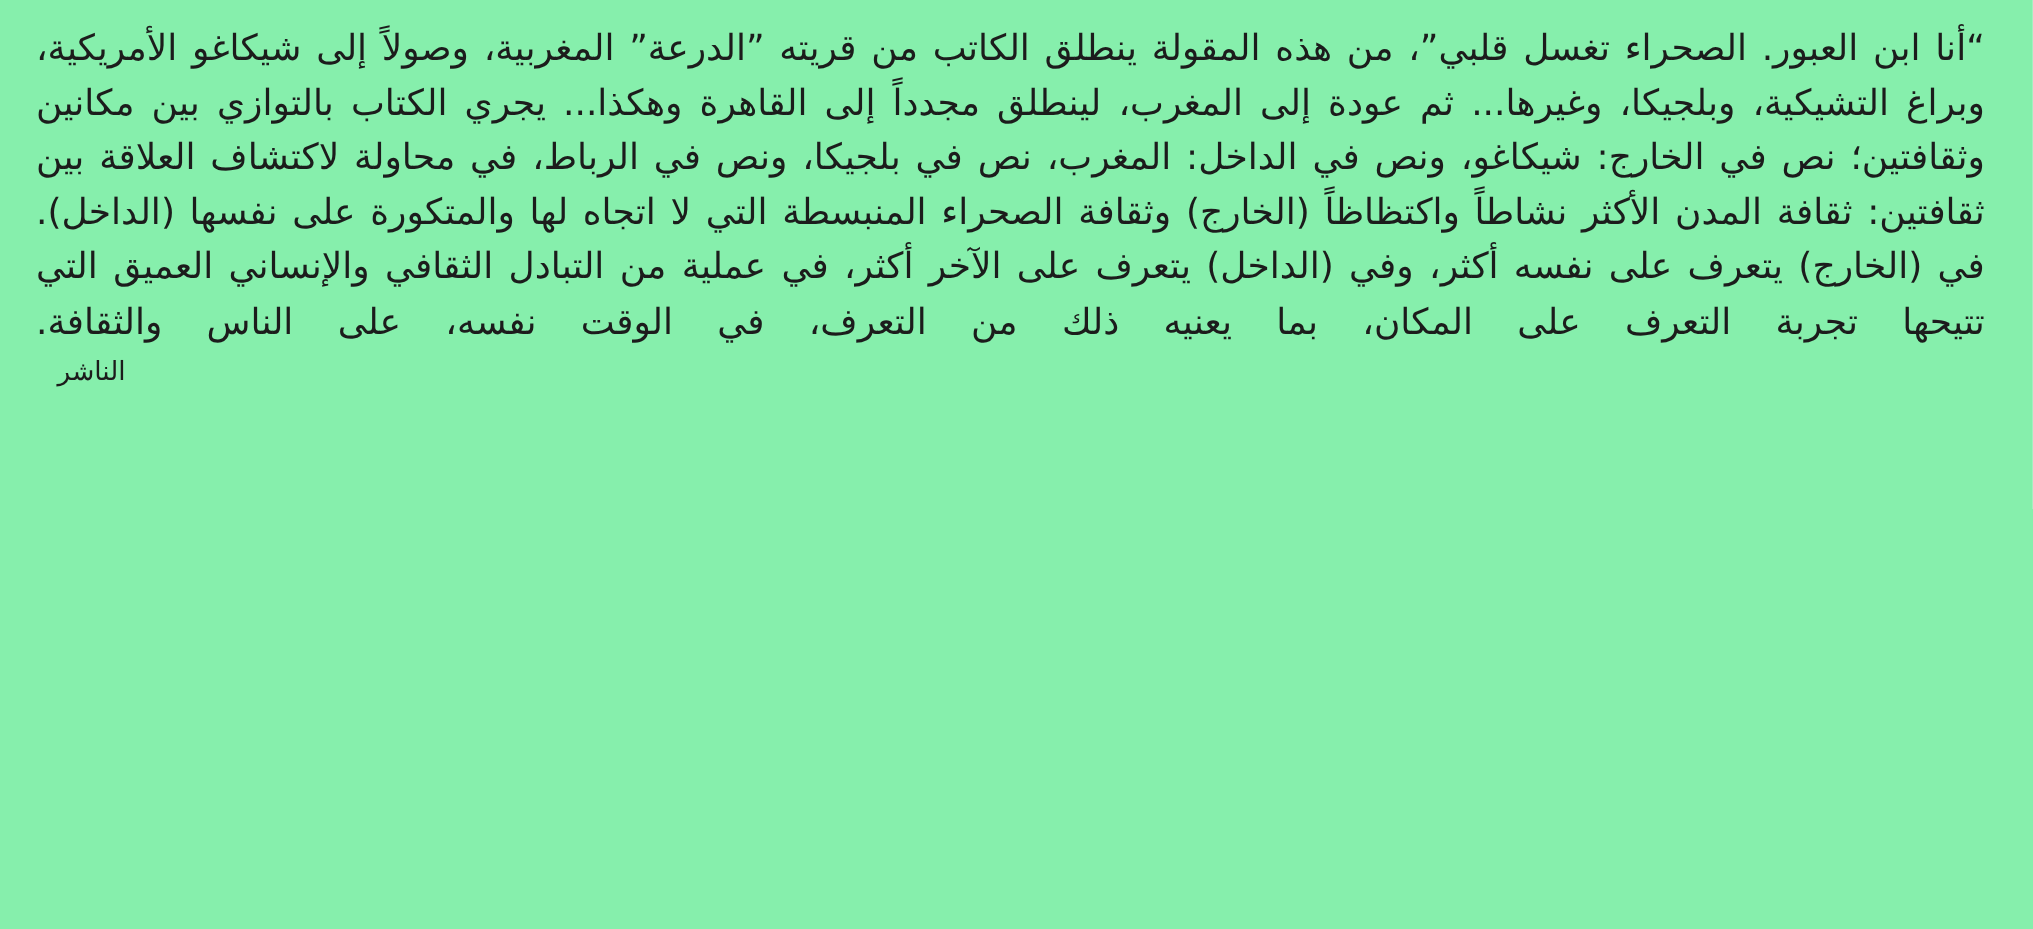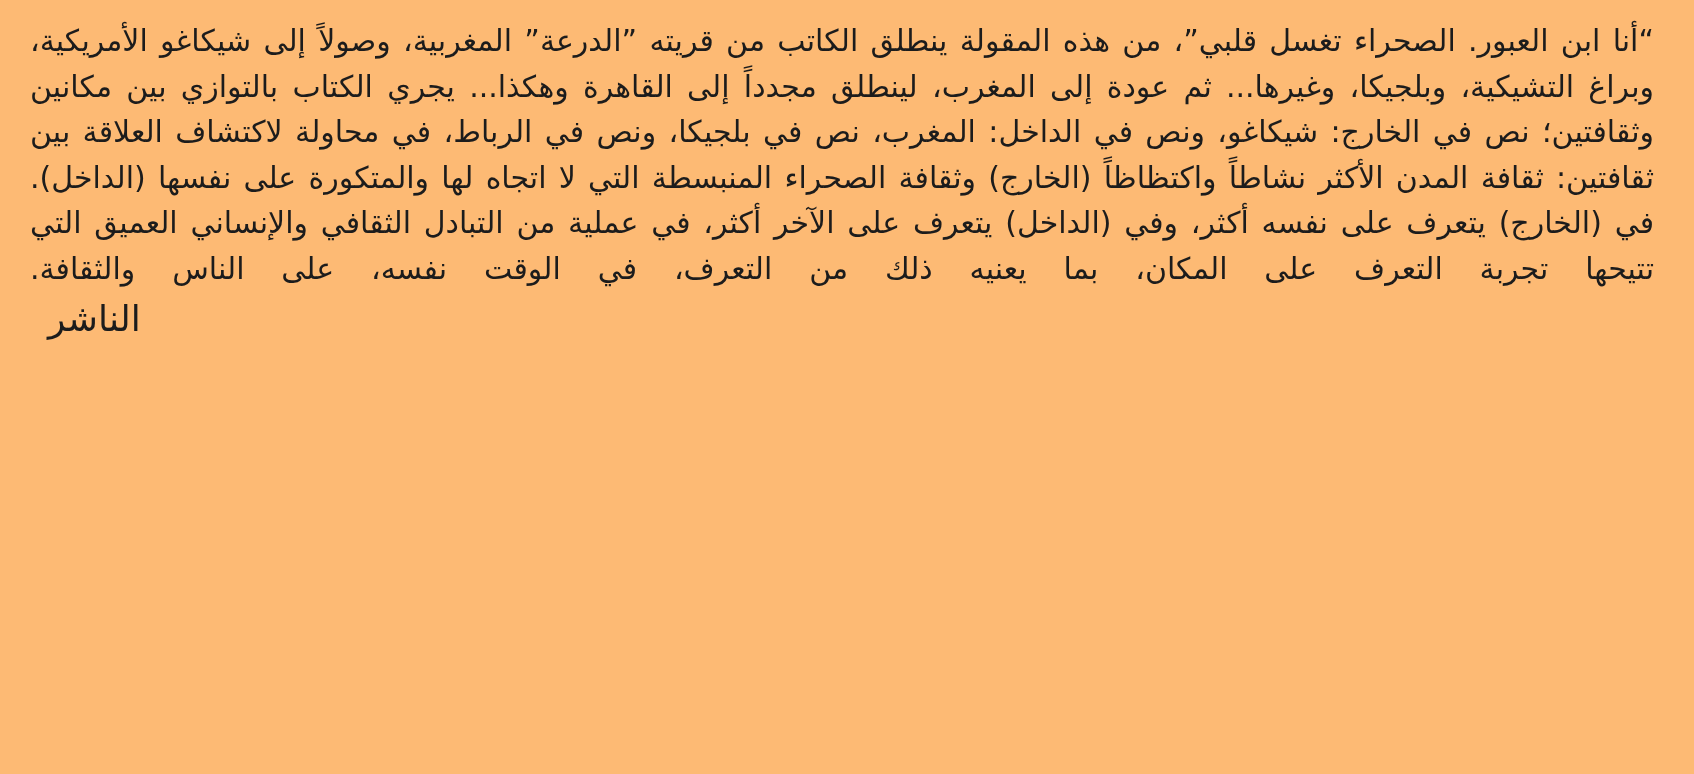--- a/index.html
+++ b/index.html
@@ -10,21 +10,21 @@
   body {
     width: 1694px;
     height: 774px;
     overflow: hidden;
     font-family: "DejaVu Sans", sans-serif;
   }
   .page {
     box-sizing: border-box;
     width: 1694px;
     height: 774px;
-    background: #fdba74;
+    background: #86efac;
     padding: 18px 40px 10px 30px;
     display: flex;
     flex-direction: column;
     justify-content: flex-start;
   }
   .blurb {
     direction: rtl;
     text-align: justify;
     text-align-last: justify;
     color: #1c1c1c;
@@ -38,21 +38,21 @@
     text-align: justify;
     text-align-last: justify;
   }
   .para.last-left {
     text-align: justify;
     text-align-last: left;
   }
   .signature {
     direction: rtl;
     text-align: left;
-    font-size: 36px;
+    font-size: 22px;
     color: #1c1c1c;
     margin-top: 4px;
     padding-left: 18px;
   }
 </style>
 </head>
 <body>
 
 <div class="page">
   <div class="blurb">

